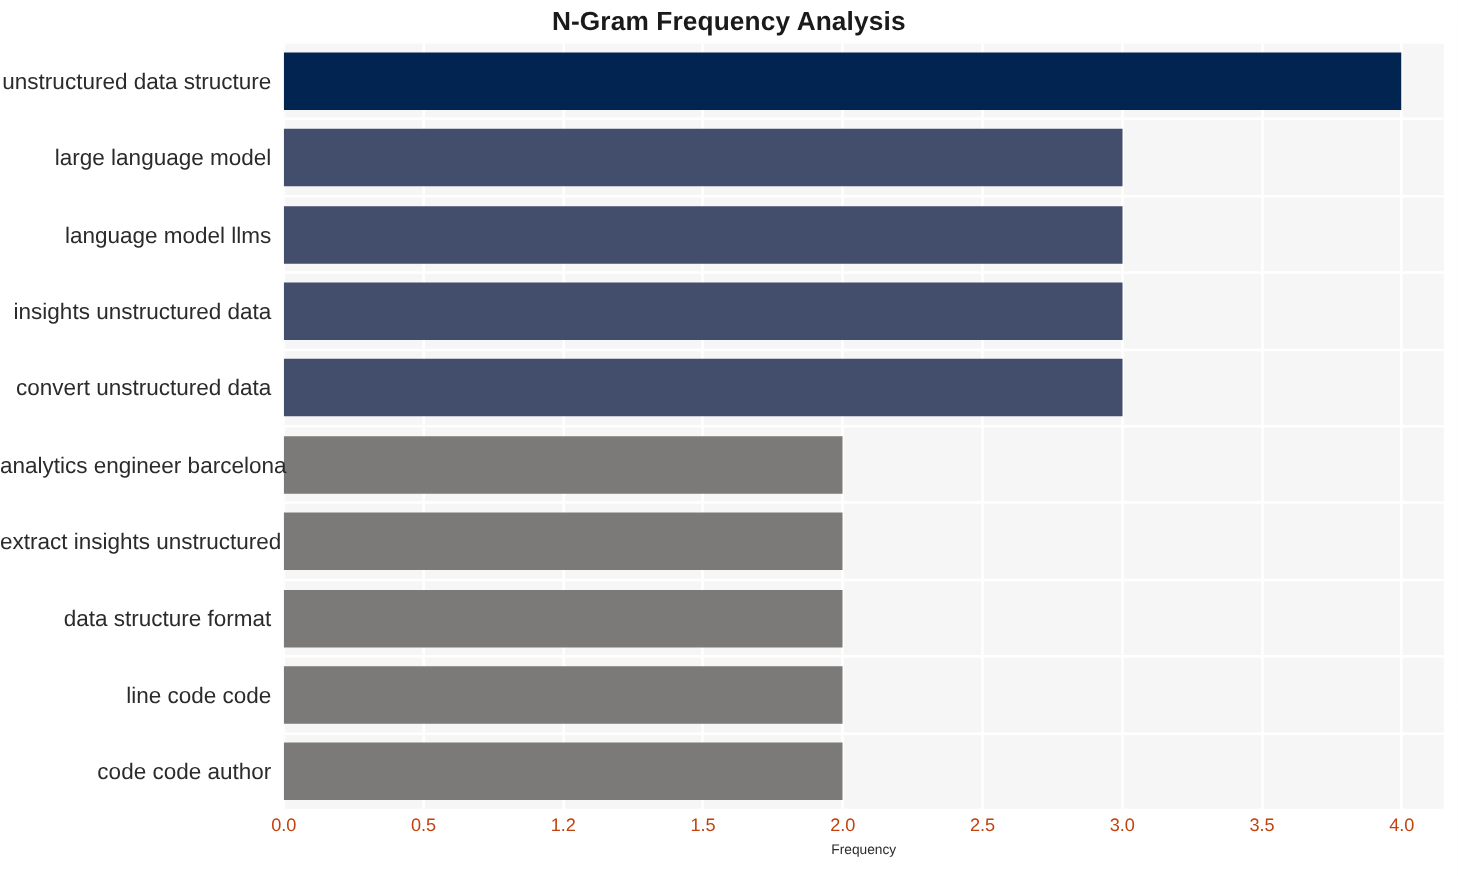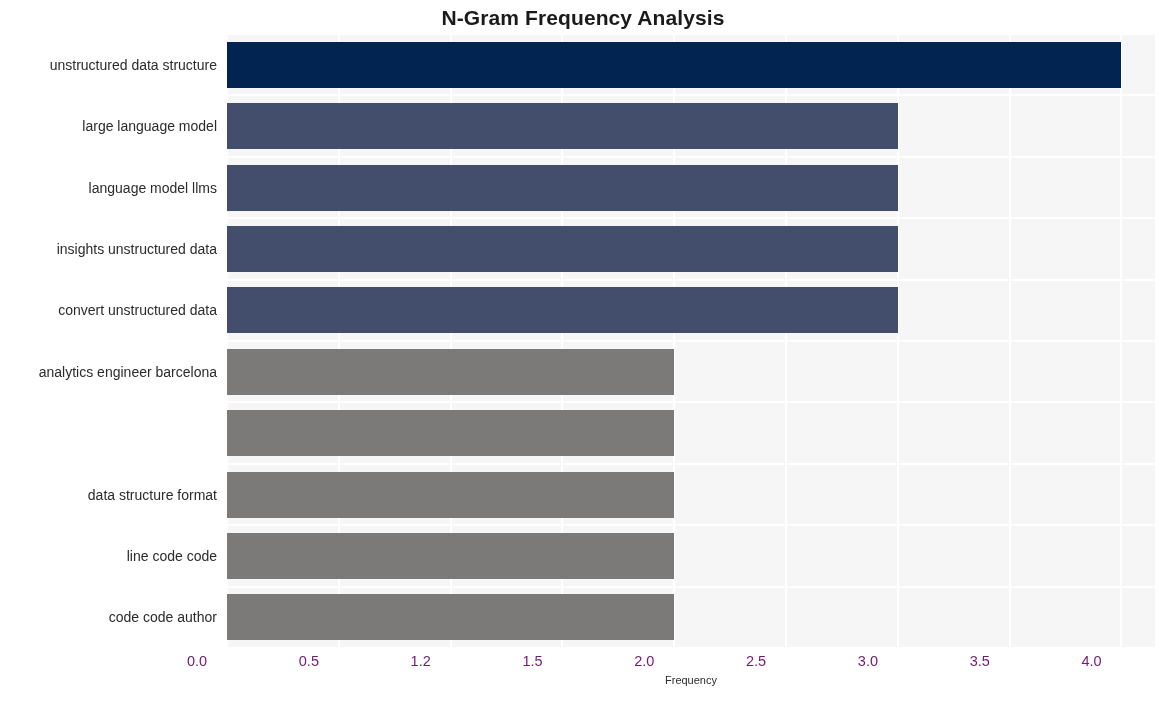--- a/index.html
+++ b/index.html
@@ -74,43 +74,43 @@
     left: 0;
     top: 34px;
     width: 217px;
     height: 614px;
   }
   .y-tick-label {
     position: absolute;
     right: 0;
     width: 217px;
     text-align: right;
-    font-size: 14px;
+    font-size: 18px;
     color: #2b2b2b;
     height: 18px;
     line-height: 18px;
     white-space: nowrap;
   }
 
   
   #x-axis-labels {
     position: absolute;
     left: 0;
     top: 652px;
     width: 1166px;
     height: 22px;
   }
   .x-tick-label {
     position: absolute;
     top: 0;
     width: 80px;
     margin-left: -40px;
-    text-align: left;
+    text-align: center;
     font-size: 14.5px;
-    color: #701a75;
+    color: #c2410c;
     line-height: 18px;
   }
 
   #x-axis-title {
     position: absolute;
     top: 674px;
     left: 227px;
     width: 928px;
     text-align: center;
     font-size: 11px;
@@ -163,20 +163,21 @@
       </div>
   </div>
 
   <div id="y-axis-labels">
       <div class="y-tick-label" style="top: 21.7px;">unstructured data structure</div>
       <div class="y-tick-label" style="top: 83.1px;">large language model</div>
       <div class="y-tick-label" style="top: 144.5px;">language model llms</div>
       <div class="y-tick-label" style="top: 205.9px;">insights unstructured data</div>
       <div class="y-tick-label" style="top: 267.3px;">convert unstructured data</div>
       <div class="y-tick-label" style="top: 328.7px; text-align: right;">analytics engineer barcelona</div>
+      <div class="y-tick-label" style="top: 390.1px;">extract insights unstructured</div>
       <div class="y-tick-label" style="top: 451.5px;">data structure format</div>
       <div class="y-tick-label" style="top: 512.9px;">line code code</div>
       <div class="y-tick-label" style="top: 574.3px;">code code author</div>
     </div>
 
   <div id="x-axis-labels">
       <div class="x-tick-label" style="left: 227px;">0.0</div>
       <div class="x-tick-label" style="left: 338.807px;">0.5</div>
       <div class="x-tick-label" style="left: 450.614px;">1.2</div>
       <div class="x-tick-label" style="left: 562.422px;">1.5</div>

